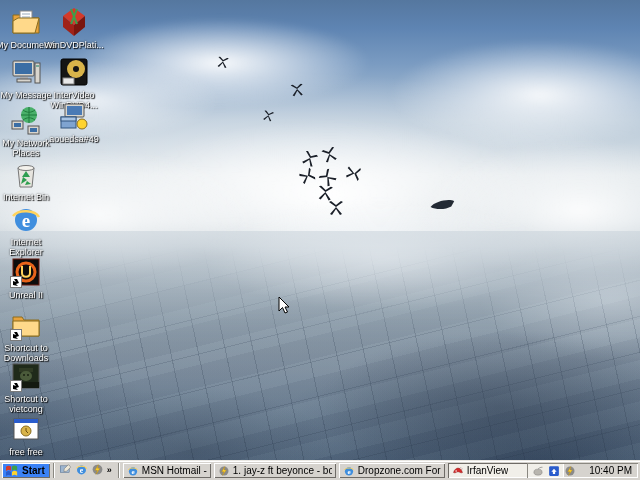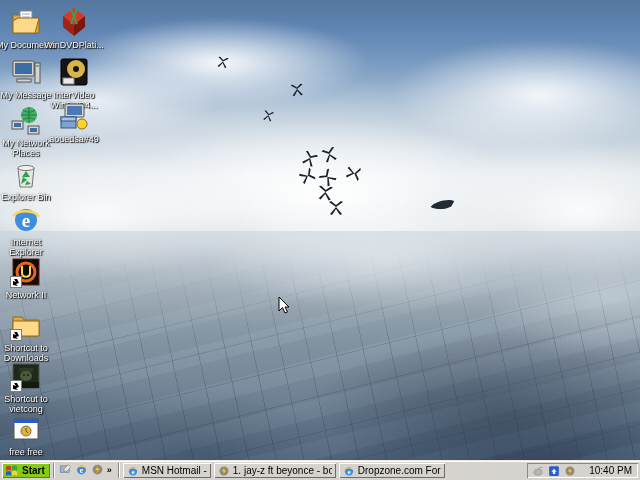--- a/index.html
+++ b/index.html
@@ -39,21 +39,21 @@
   .icon-label{margin-top:2px;font-size:9px;line-height:10px;color:#fff;text-align:center;
     text-shadow:1px 1px 1px #000,0 0 2px rgba(0,0,0,.8);max-width:66px;}
 
   
   #cursor{position:absolute;width:12px;height:19px;pointer-events:none;z-index:50;}
 
   
   #taskbar{position:absolute;left:0;bottom:0;width:640px;height:19px;background:#d6d3ce;
     border-top:1px solid #e9e7e2;box-shadow:inset 0 1px 0 #fff;display:flex;align-items:center;z-index:40;}
   #start-button{display:flex;align-items:center;gap:3px;height:15px;margin-left:2px;padding:0 5px 0 3px;
-    background:#84cc16;box-shadow:inset 1px 1px 0 #fff,inset -1px -1px 0 #6e6b66;cursor:pointer;}
+    background:#3b82f6;box-shadow:inset 1px 1px 0 #fff,inset -1px -1px 0 #6e6b66;cursor:pointer;}
   #start-button svg{width:14px;height:12px;}
   #start-label{font-size:10px;font-weight:bold;color:#000;}
   .ql-sep{width:2px;height:15px;margin:0 3px;
     box-shadow:inset 1px 0 0 #8a8881,inset -1px 0 0 #fff;}
   .ql-icon{width:16px;height:15px;display:flex;align-items:center;justify-content:center;cursor:pointer;}
   .ql-icon svg{width:13px;height:13px;}
   .ql-overflow{font-size:9px;font-weight:bold;color:#000;padding:0 3px 2px 1px;cursor:pointer;}
   .task-btn{display:flex;align-items:center;gap:3px;height:15px;margin-right:3px;padding:0 4px;
     background:#d6d3ce;box-shadow:inset 1px 1px 0 #fff,inset -1px -1px 0 #6e6b66;
     font-size:10px;color:#000;white-space:nowrap;overflow:hidden;cursor:pointer;}
@@ -192,21 +192,21 @@
         <div class="desk-icon" style="left: -8px; top: 158px;">
           <span class="icon-art">
             <svg viewBox="0 0 32 32">
               <path d="M8 10h16l-2 19H10z" fill="#e7e5df" stroke="#777"></path>
               <ellipse cx="16" cy="10" rx="8" ry="2.5" fill="#f4f2ec" stroke="#777"></ellipse>
               <path d="M16 13l4 6h-8z" fill="#2e9e4f"></path>
               <path d="M11 26l2-7 4 3z" fill="#2e9e4f"></path>
               <path d="M21 26l-6 1 2-4z" fill="#2e9e4f"></path>
             </svg>
           </span>
-          <span class="icon-label">Explorer Bin</span>
+          <span class="icon-label">Internet Bin</span>
         </div>
         <div class="desk-icon" style="left: -8px; top: 203px;">
           <span class="icon-art">
             <svg viewBox="0 0 32 32">
               <circle cx="16" cy="17" r="11" fill="#3f8ede"></circle>
               <text x="16" y="24" font-size="19" font-weight="bold" fill="#fff" text-anchor="middle" font-family="Liberation Serif,serif">e</text>
               <path d="M3 13C9 6 25 7 29 14" stroke="#ffd35c" stroke-width="2.5" fill="none"></path>
             </svg>
           </span>
           <span class="icon-label">Internet Explorer</span>
@@ -217,21 +217,21 @@
               <rect x="3" y="3" width="26" height="26" fill="#0d0d0d" stroke="#6b1a0e"></rect>
               <circle cx="16" cy="16" r="9" fill="none" stroke="#e8641b" stroke-width="3"></circle>
               <path d="M12 10v7c0 5 8 5 8 0v-7" stroke="#ffd35c" stroke-width="2" fill="none"></path>
             </svg>
             <span class="shortcut-arrow">
               <svg viewBox="0 0 8 8">
                 <path d="M1 7V3l3 1-2-3h3l2 4-3 1 2 2z" fill="#000"></path>
               </svg>
             </span>
           </span>
-          <span class="icon-label">Network II</span>
+          <span class="icon-label">Unreal II</span>
         </div>
         <div class="desk-icon" style="left: -8px; top: 309px;">
           <span class="icon-art">
             <svg viewBox="0 0 32 32">
               <path d="M3 8h9l2 3h15v16H3z" fill="#e8a33d" stroke="#8a6d1f"></path>
               <path d="M3 12h26v15H3z" fill="#ffd98a" stroke="#8a6d1f"></path>
             </svg>
             <span class="shortcut-arrow">
               <svg viewBox="0 0 8 8">
                 <path d="M1 7V3l3 1-2-3h3l2 4-3 1 2 2z" fill="#000"></path>
@@ -336,20 +336,30 @@
         <div class="task-btn" style="width: 98px;">
           <span style="display:flex">
             <svg viewBox="0 0 32 32" style="width: 12px; height: 12px;">
               <circle cx="16" cy="17" r="11" fill="#3f8ede"></circle>
               <text x="16" y="24" font-size="19" font-weight="bold" fill="#fff" text-anchor="middle" font-family="Liberation Serif,serif">e</text>
               <path d="M3 13C9 6 25 7 29 14" stroke="#ffd35c" stroke-width="2.5" fill="none"></path>
             </svg>
           </span>
           <span class="tlabel">Dropzone.com Forums: ...</span>
         </div>
+        <div class="task-btn active" style="width: 108px;">
+          <span style="display:flex">
+            <svg viewBox="0 0 32 32" style="width: 12px; height: 12px;">
+              <path d="M4 20c2-8 8-12 12-12s10 4 12 12c-4 3-8-2-12-2s-8 5-12 2z" fill="#d42a2a" stroke="#7a0f0f"></path>
+              <circle cx="11" cy="16" r="2" fill="#fff"></circle>
+              <path d="M20 10l4-4M24 12l4-2" stroke="#7a0f0f"></path>
+            </svg>
+          </span>
+          <span class="tlabel">IrfanView</span>
+        </div>
       </div>
     <div id="tray">
       <div id="tray-icons" style="display:flex;align-items:center;gap:3px;">
           <span class="tray-ico">
             <svg viewBox="0 0 32 32">
               <ellipse cx="16" cy="19" rx="11" ry="8" fill="#b8b5ae" stroke="#666"></ellipse>
               <path d="M16 11c5-6 12-5 12-5" stroke="#888" fill="none" stroke-width="2"></path>
             </svg>
           </span>
           <span class="tray-ico">

